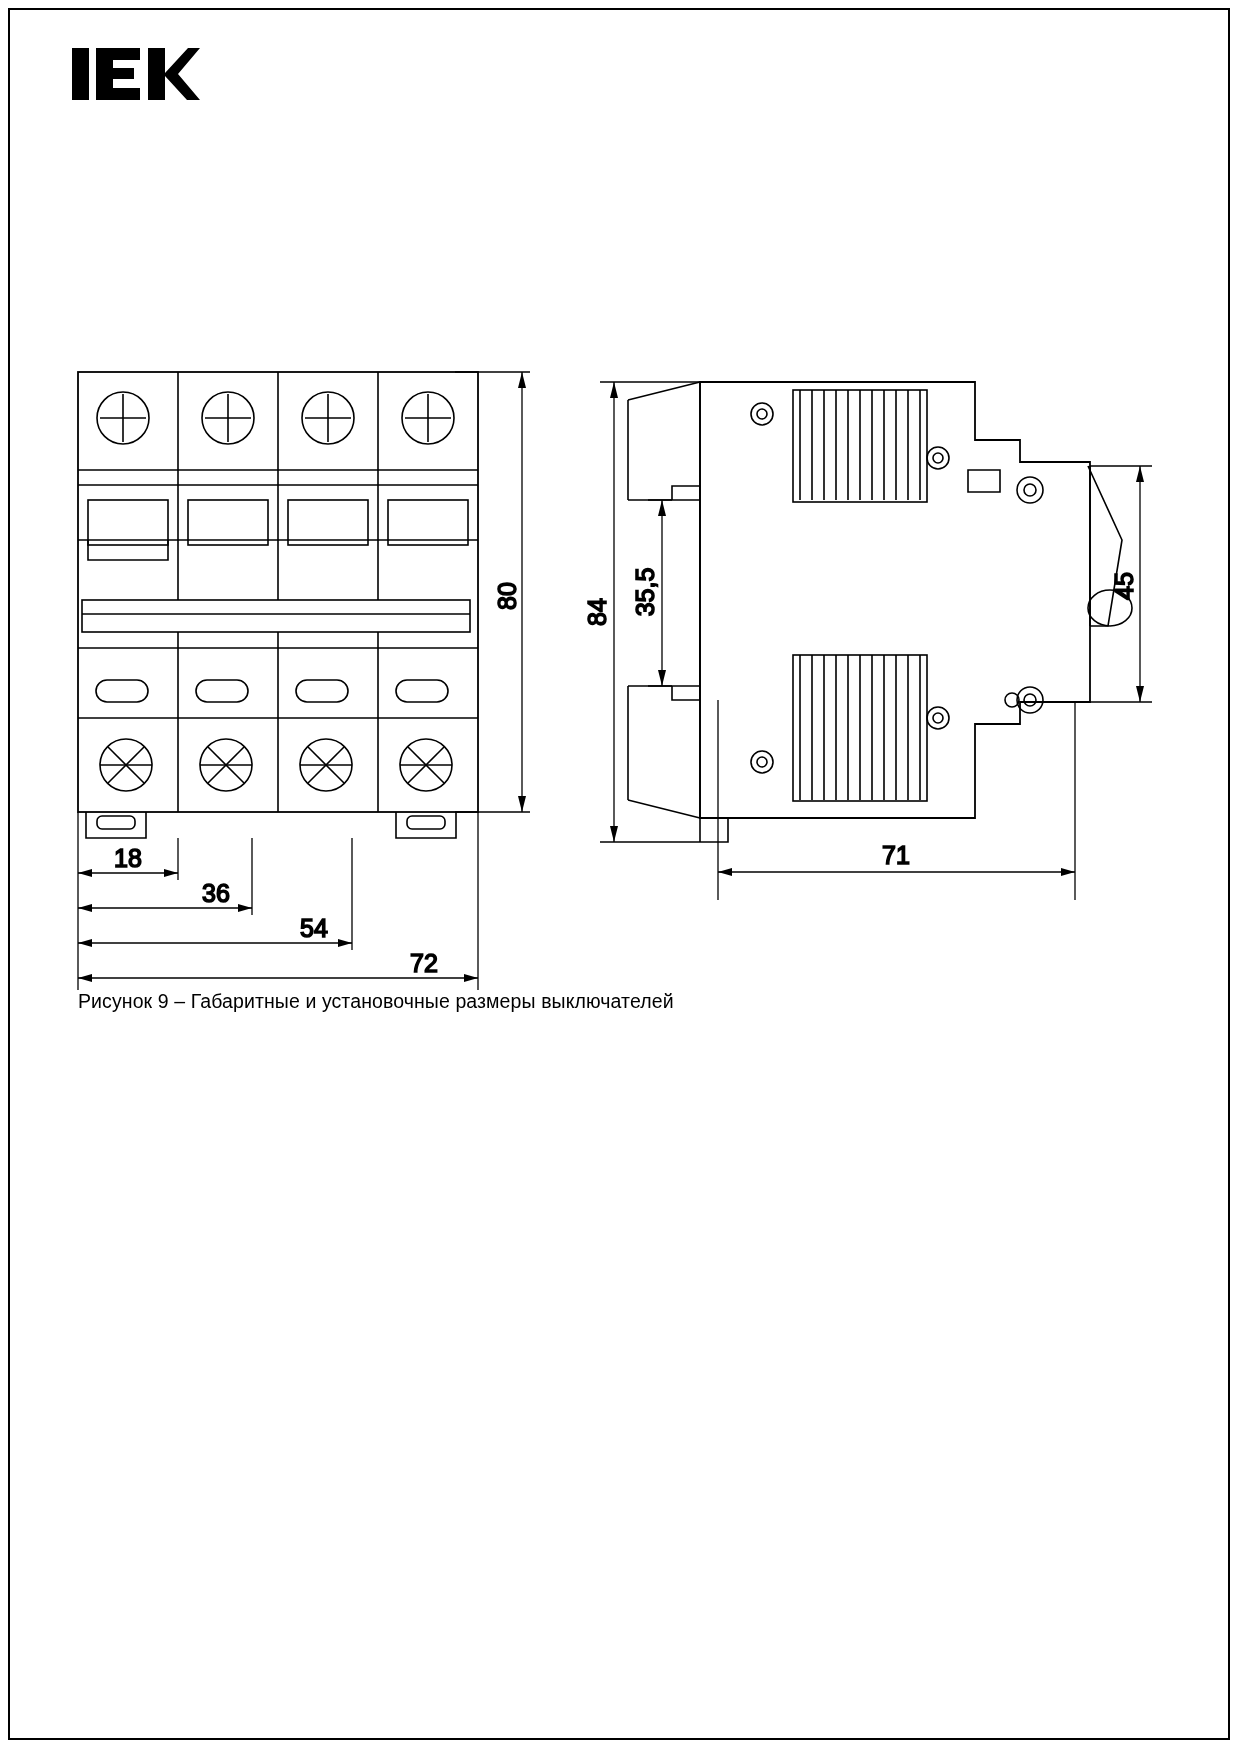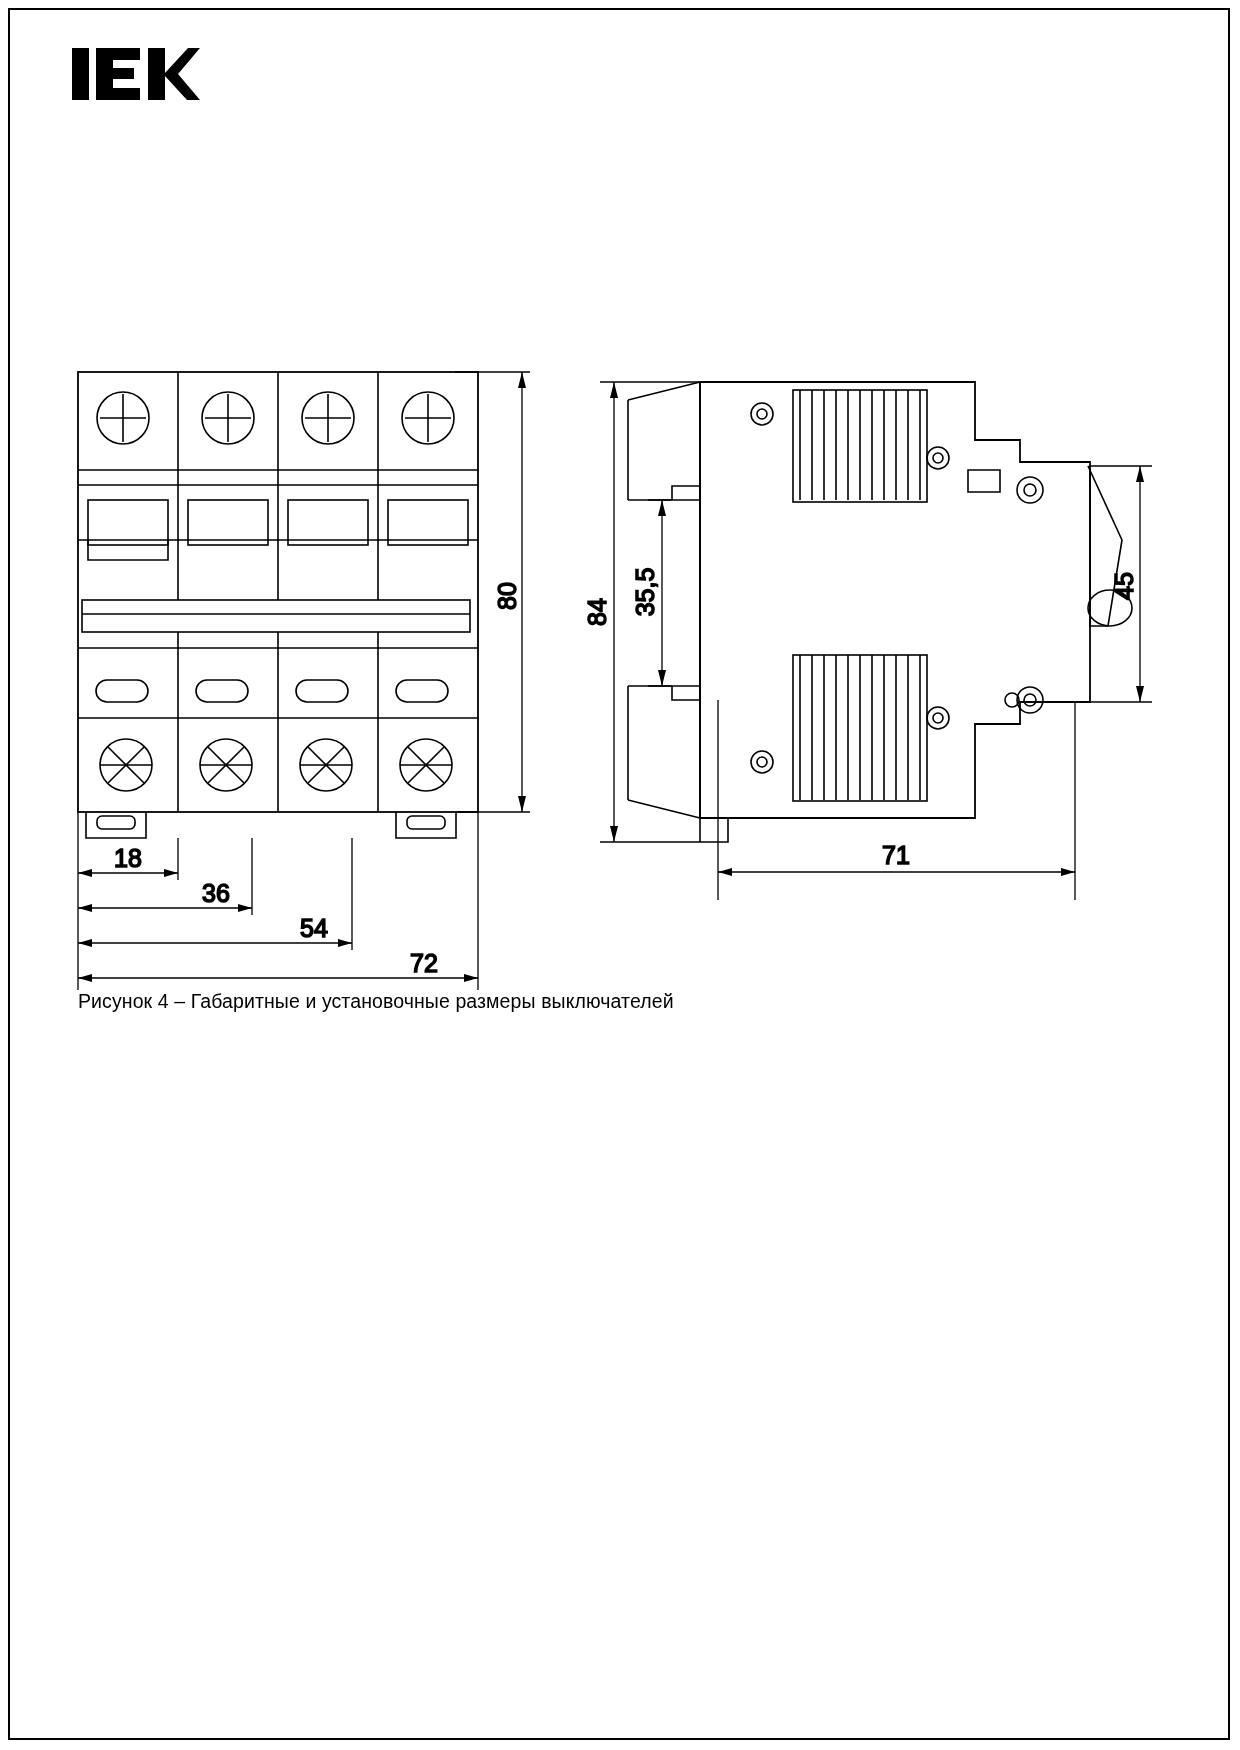--- a/index.html
+++ b/index.html
@@ -281,13 +281,13 @@
         <text x="606" y="612" font-size="25" text-anchor="middle" transform="rotate(-90 606 612)">84</text>
         <text x="654" y="592" font-size="25" text-anchor="middle" transform="rotate(-90 654 592)">35,5</text>
         <text x="1133" y="586" font-size="25" text-anchor="middle" transform="rotate(-90 1133 586)">45</text>
         <text x="896" y="864" font-size="25" text-anchor="middle">71</text>
       </g>
 
     </g>
   </svg>
 </div>
 
-<div class="caption">Рисунок 4 – Габаритные и установочные размеры выключателей</div>
+<div class="caption">Рисунок 9 – Габаритные и установочные размеры выключателей</div>
 
 </body></html>

